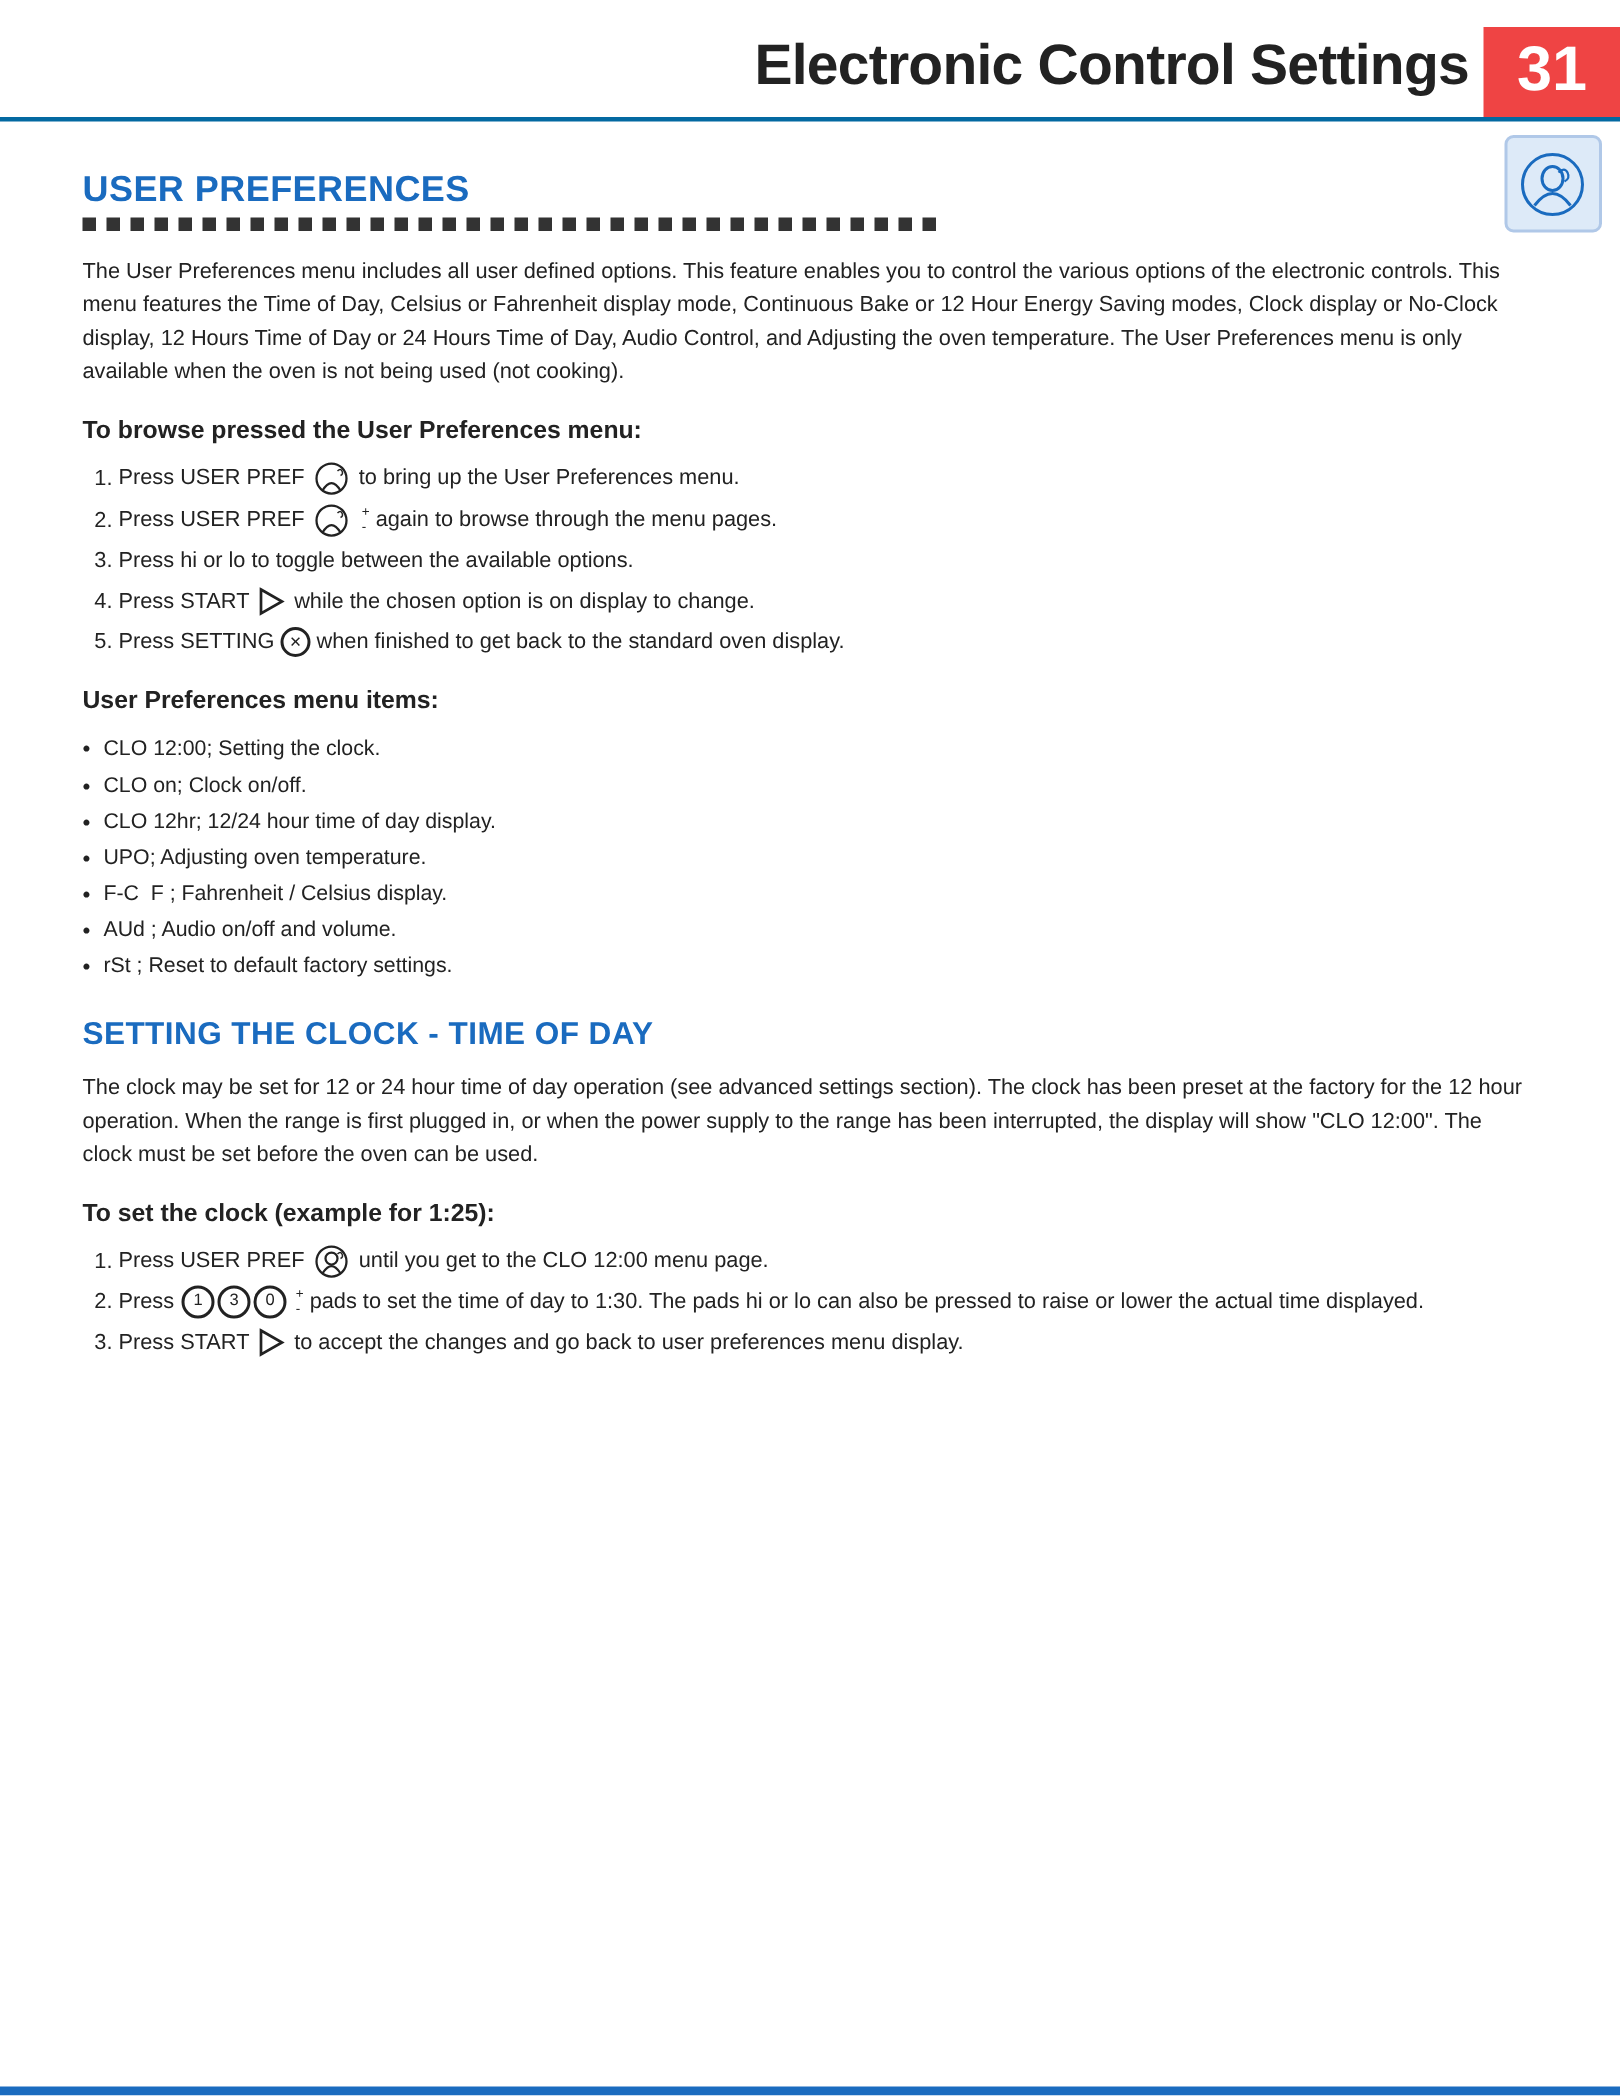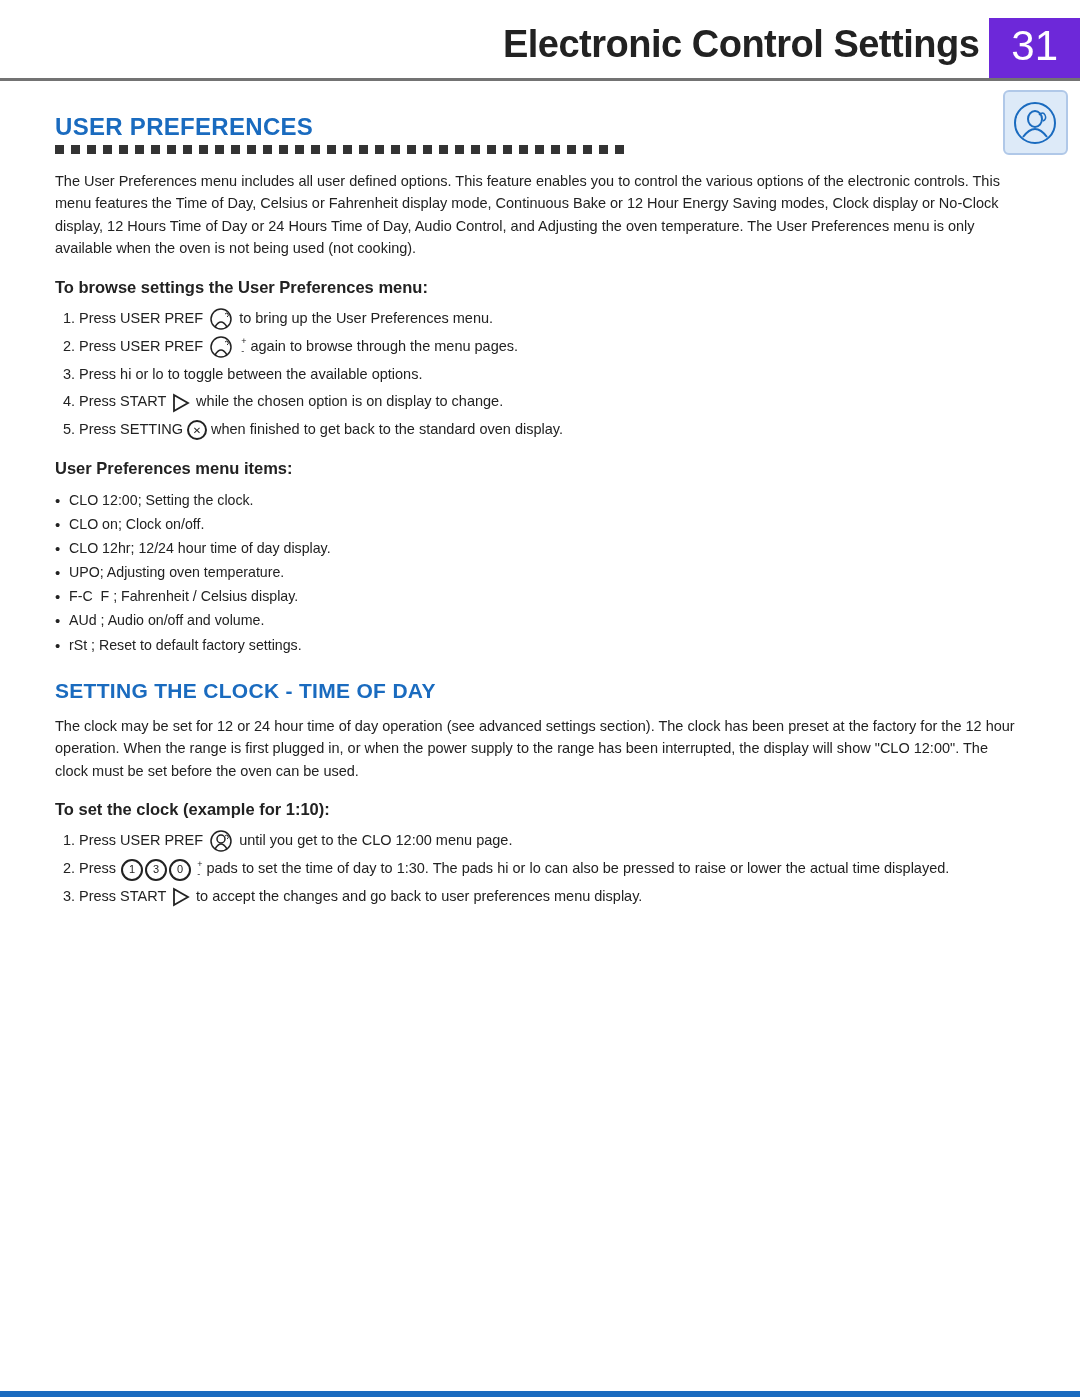--- a/index.html
+++ b/index.html
@@ -12,40 +12,40 @@
       color: #222;
       position: relative;
     }
 
     
     .page-header {
       display: flex;
       align-items: center;
       justify-content: flex-end;
       padding: 18px 0 0 0;
-      border-bottom: 3px solid #737373;
+      border-bottom: 3px solid #0369a1;
       margin-bottom: 0;
       position: relative;
     }
     .header-title {
       font-size: 38px;
       font-weight: bold;
       color: #222;
       letter-spacing: -0.5px;
       padding-right: 0;
       flex: 1;
       text-align: right;
       padding-right: 10px;
       padding-bottom: 8px;
     }
     .page-number-box {
-      background: #6d28d9;
+      background: #ef4444;
       color: #fff;
       font-size: 42px;
-      font-weight: normal;
+      font-weight: bold;
       padding: 4px 22px 8px 22px;
       display: flex;
       align-items: center;
       justify-content: center;
       min-width: 80px;
       align-self: stretch;
       margin-bottom: 0;
     }
 
     
@@ -271,21 +271,21 @@
       <span class="bullet-sq"></span>
       <span class="bullet-sq"></span>
       <span class="bullet-sq"></span>
       <span class="bullet-sq"></span>
     </div>
 
     <p class="body-text">The User Preferences menu includes all user defined options. This feature enables you to control the various options of the electronic controls. This menu features the Time of Day, Celsius or Fahrenheit display mode, Continuous Bake or 12 Hour Energy Saving modes, Clock display or No-Clock display, 12 Hours Time of Day or 24 Hours Time of Day, Audio Control, and Adjusting the oven temperature. The User Preferences menu is only available when the oven is not being used (not cooking).</p>
   </div>
 
   <div>
-    <div class="sub-heading">To browse settings the User Preferences menu:</div>
+    <div class="sub-heading">To browse pressed the User Preferences menu:</div>
     <ol class="numbered-list">
       <li>
         Press <b>USER PREF</b>
         <svg class="icon-userpref" viewBox="0 0 24 24">
           <circle cx="12" cy="12" r="10" fill="none" stroke="#222" stroke-width="1.5"></circle>
           <circle cx="12" cy="10" rx="4" ry="4" fill="none" stroke="#222" stroke-width="1.5"></circle>
           <path d="M6 20 Q9 15 12 15 Q15 15 18 20" fill="none" stroke="#222" stroke-width="1.5"></path>
           <path d="M16 7 Q18 5 19 7 Q20 9 18 10" fill="none" stroke="#222" stroke-width="1"></path>
         </svg>
         to bring up the User Preferences menu.
@@ -335,21 +335,21 @@
       </ul>
     </div>
   </div>
 
   <div>
     <div class="section-title-blue-sub">SETTING THE CLOCK - TIME OF DAY</div>
     <p class="body-text">The clock may be set for 12 or 24 hour time of day operation (see advanced settings section). The clock has been preset at the factory for the 12 hour operation. When the range is first plugged in, or when the power supply to the range has been interrupted, the display will show <b>"CLO 12:00"</b>. The clock must be set before the oven can be used.</p>
   </div>
 
   <div>
-    <div class="sub-heading">To set the clock (example for 1:10):</div>
+    <div class="sub-heading">To set the clock (example for 1:25):</div>
     <ol class="numbered-list">
       <li>
         Press <b>USER PREF</b>
         <svg class="icon-userpref" viewBox="0 0 24 24">
           <circle cx="12" cy="12" r="10" fill="none" stroke="#222" stroke-width="1.5"></circle>
           <circle cx="12" cy="10" r="4" fill="none" stroke="#222" stroke-width="1.5"></circle>
           <path d="M6 20 Q9 15 12 15 Q15 15 18 20" fill="none" stroke="#222" stroke-width="1.5"></path>
           <path d="M16 7 Q18 5 19 7 Q20 9 18 10" fill="none" stroke="#222" stroke-width="1"></path>
         </svg>
         until you get to the <b>CLO 12:00</b> menu page.

